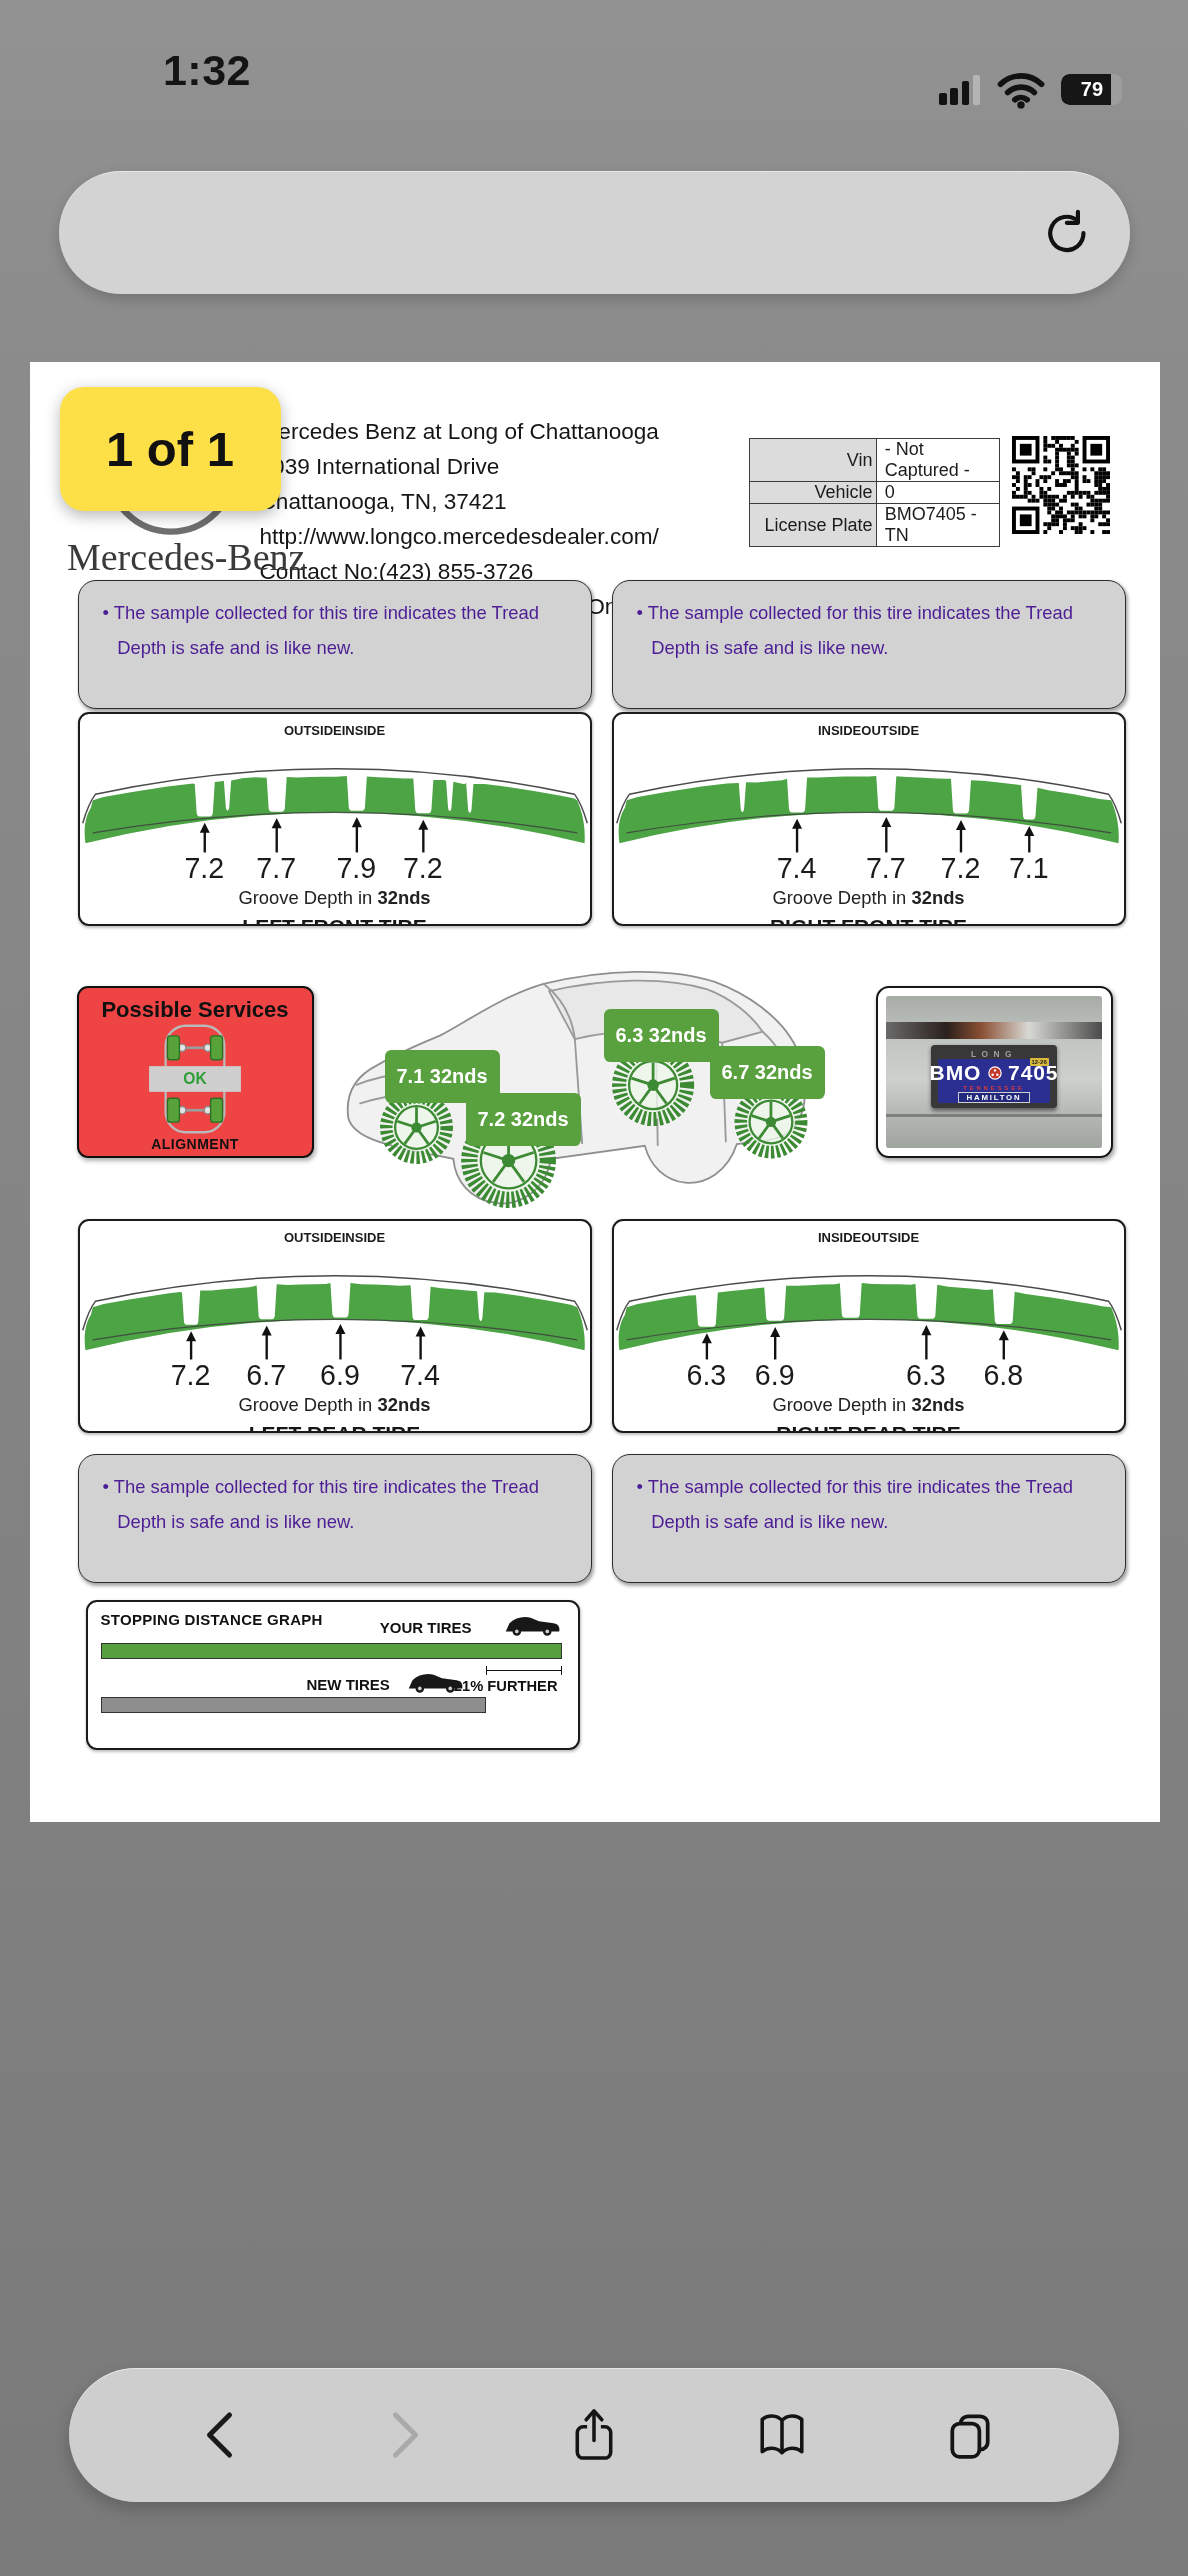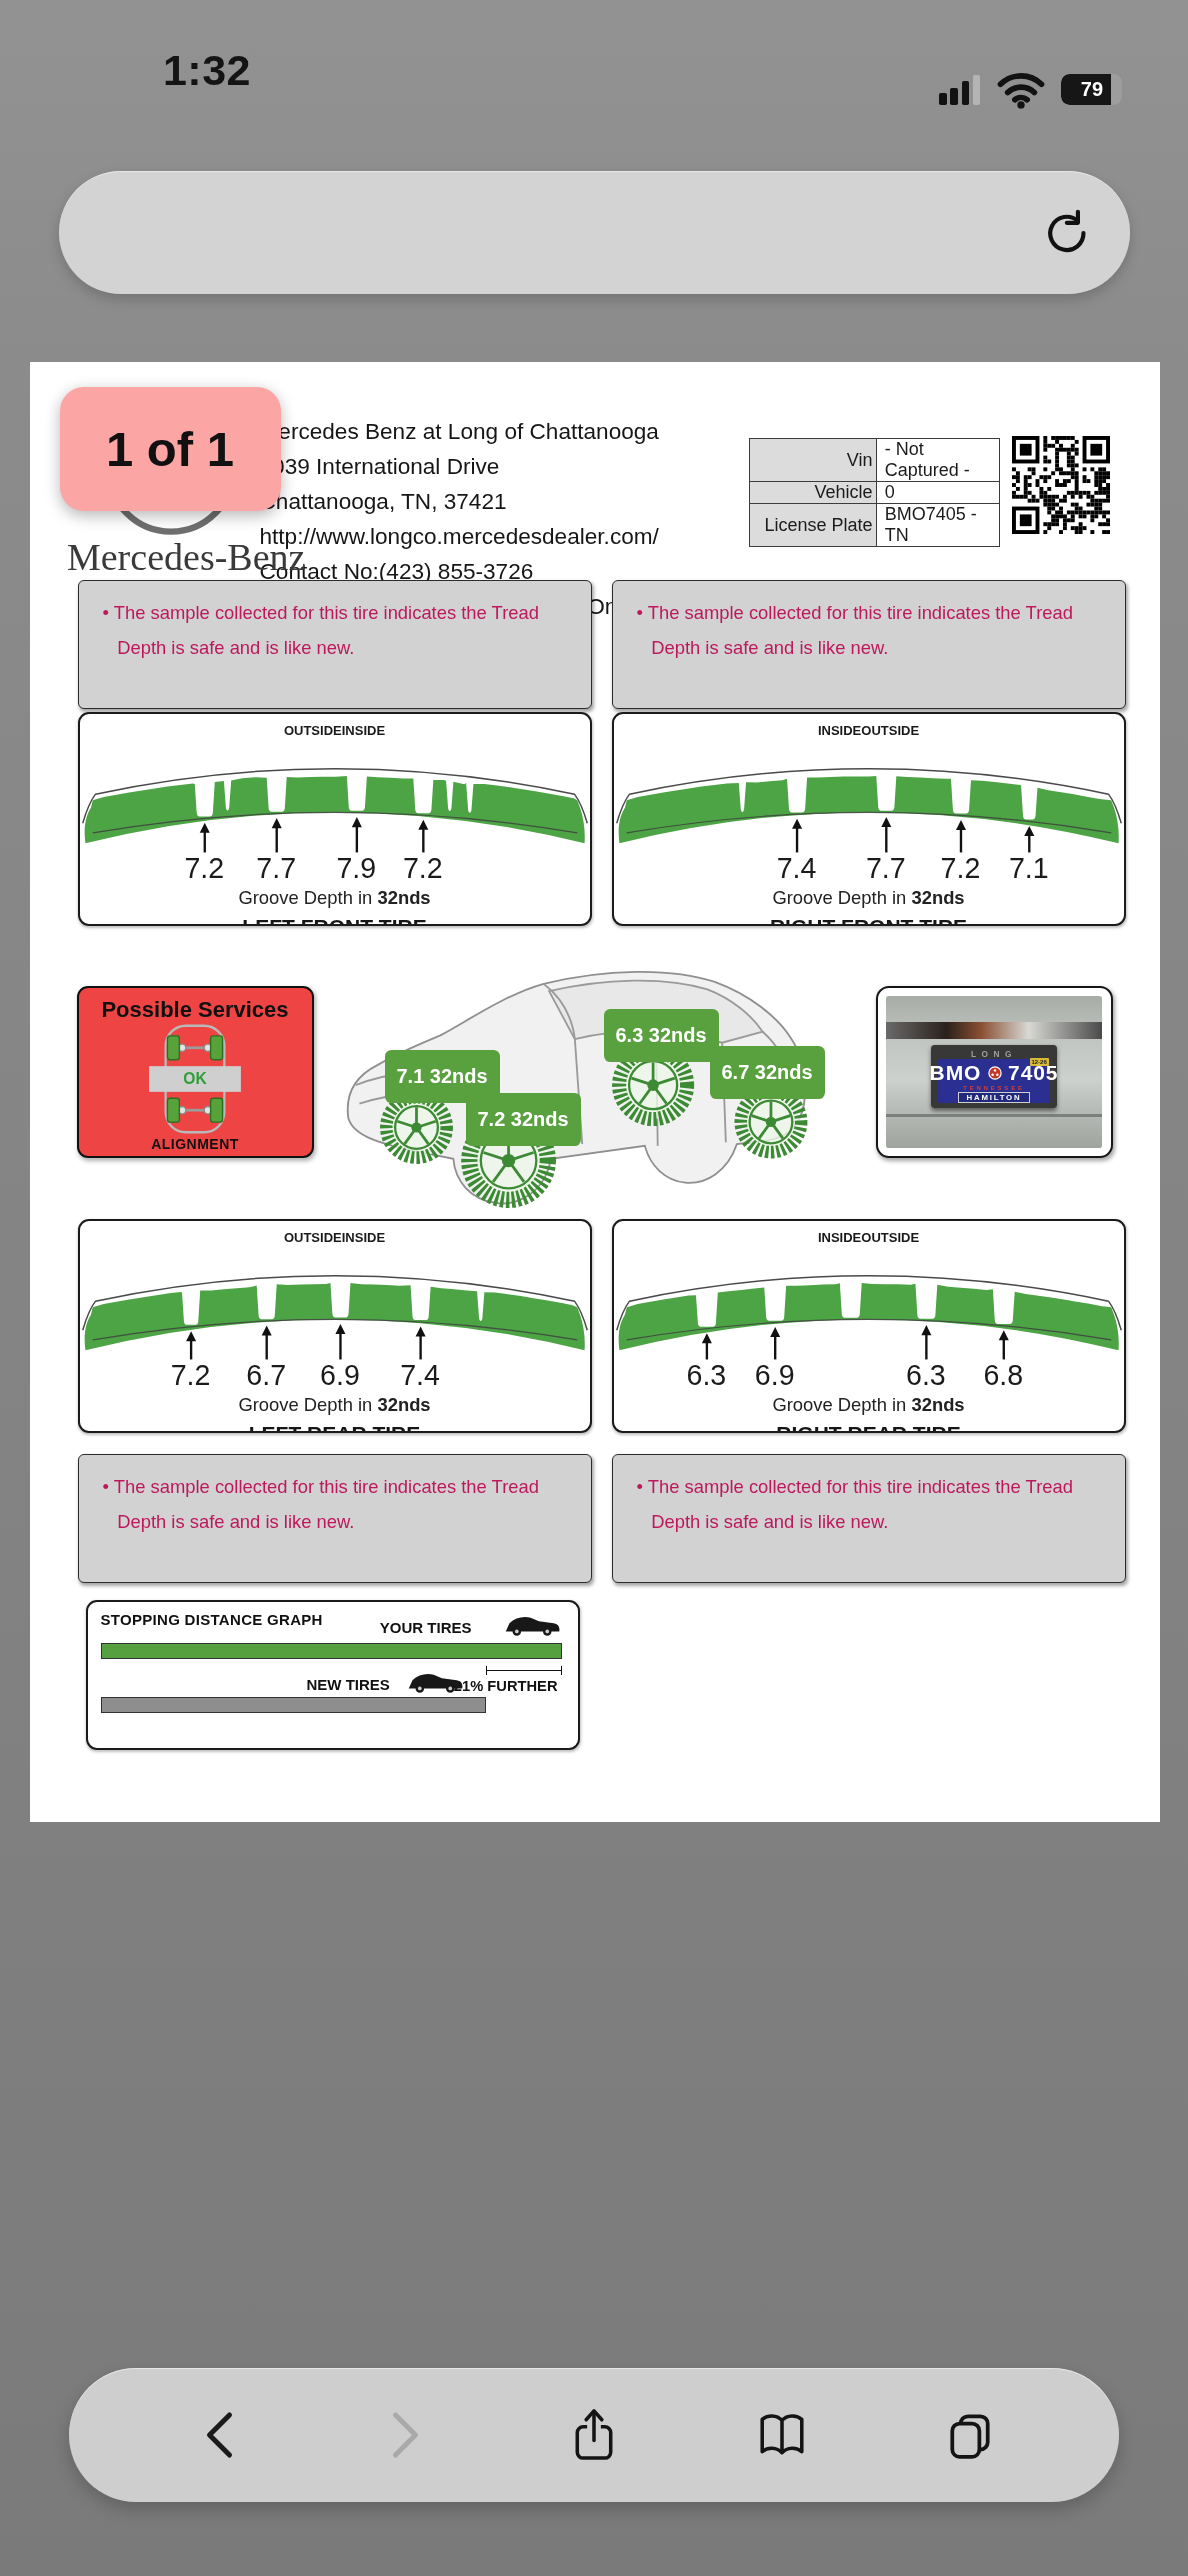--- a/index.html
+++ b/index.html
@@ -25,35 +25,35 @@
   
   .url-bar { position:absolute; left:59px; top:171px; width:1071px; height:123px; border-radius:62px;
     background:#d3d3d3; box-shadow:0 0.9px 0 rgba(255,255,255,.45) inset, 0 5.5px 13px rgba(0,0,0,.18);
     display:flex; align-items:center; justify-content:center; }
   .url-text { font-size:40px; font-weight:600; color:#0c0c0c; letter-spacing:0.3px; }
   .reload { position:absolute; right:41px; top:50%; transform:translateY(-50%); width:48px; height:48px; }
   
   .page { position:absolute; left:29.5px; top:362px; width:1130px; height:1460px; background:#ffffff; }
   
   .logo-star { position:absolute; left:71px; top:37px; }
-  .page-badge { position:absolute; left:30px; top:25px; width:221px; height:124px; background:#fca5a5;
+  .page-badge { position:absolute; left:30px; top:25px; width:221px; height:124px; background:#fde047;
     border-radius:24px; box-shadow:0 4.6px 14.7px rgba(0,0,0,.28); display:flex; align-items:center;
     justify-content:center; font-size:49px; font-weight:700; color:#111; z-index:2; }
   .brand { position:absolute; left:9.2px; top:173px; width:295px; text-align:center;
     font-family:"Liberation Serif", serif; font-size:38px; color:#3a3a3a; z-index:2; }
   .dealer { position:absolute; left:230px; top:52px; font-size:22.6px; color:#161616; line-height:35px; }
   .veh-table { position:absolute; left:719px; top:76px; border-collapse:collapse; border:1.8px solid #3c3c3c; }
   .veh-table td { border:0.9px solid #3c3c3c; height:22px; font-size:18px; color:#1c1c1c; }
   .veh-table td.lbl { background:#dcdcdc; width:127px; text-align:right; padding-right:3px; }
   .veh-table td.val { width:123px; text-align:left; padding-left:8.3px; }
   .qr { position:absolute; left:982px; top:74px; width:98px; height:98px; }
   
   .note { position:absolute; width:514px; height:129px; background:#d2d2d2; border:1.8px solid #2c2c2c;
-    border-radius:6px; box-shadow:1.8px 2.8px 3.7px rgba(0,0,0,.35); padding:14px 24px; font-size:18.4px;
-    color:#be185d; line-height:35px; }
+    border-radius:18px; box-shadow:1.8px 2.8px 3.7px rgba(0,0,0,.35); padding:14px 24px; font-size:18.4px;
+    color:#4c1d95; line-height:35px; }
   .note p { text-indent:-14.7px; padding-left:14.7px; }
   .col-l { left:48px; } .col-r { left:582px; }
   .row-notes1 { top:218px; } .row-notes2 { top:1092px; }
   
   .tire { position:absolute; width:514px; height:214px; border:2.3px solid #1b1b1b; border-radius:11px;
     background:#fff; box-shadow:0.9px 1.8px 2.8px rgba(0,0,0,.25); overflow:hidden; }
   .row-tires1 { top:350px; } .row-tires2 { top:857px; }
   .tire-sides { display:flex; justify-content:center; padding:9.2px 14.7px 0; font-size:13px;
     font-weight:800; color:#1a1a1a; height:31px; }
   .tread-svg svg { display:block; width:100%; height:auto; }

